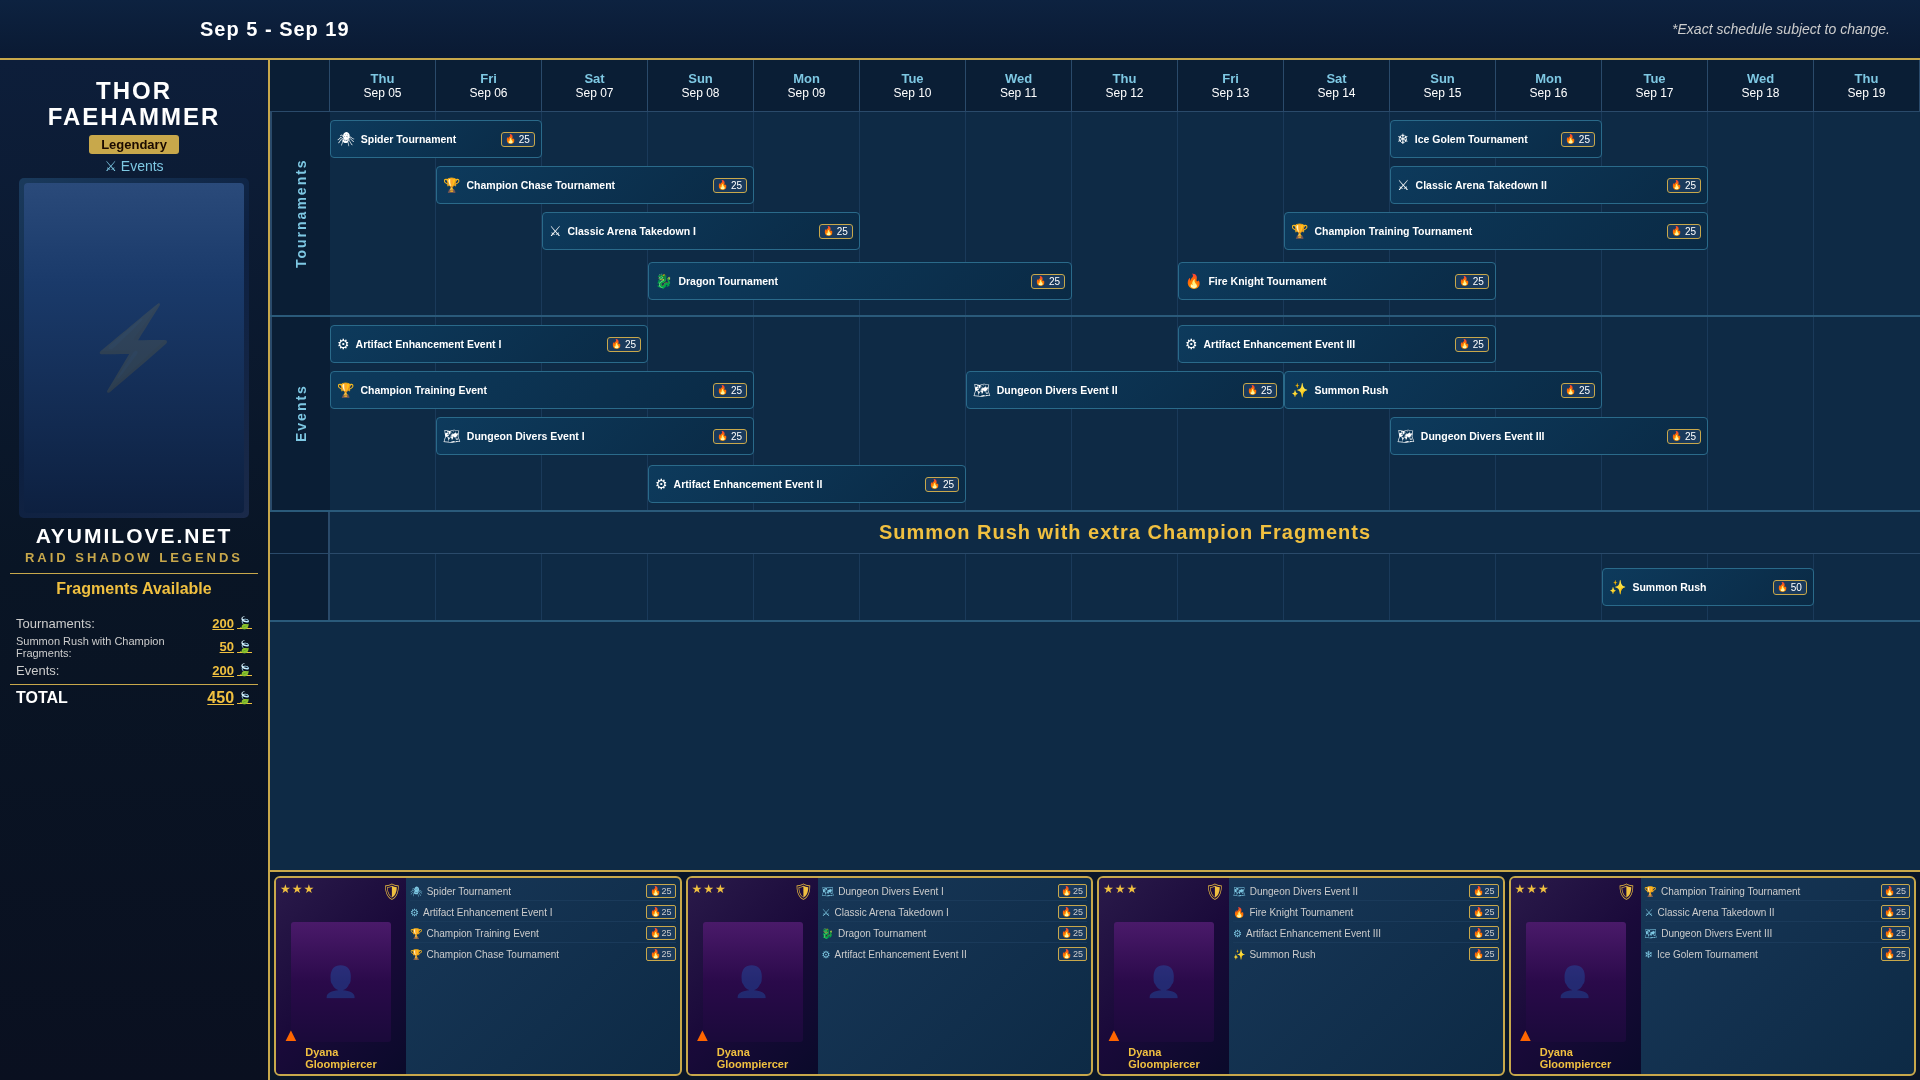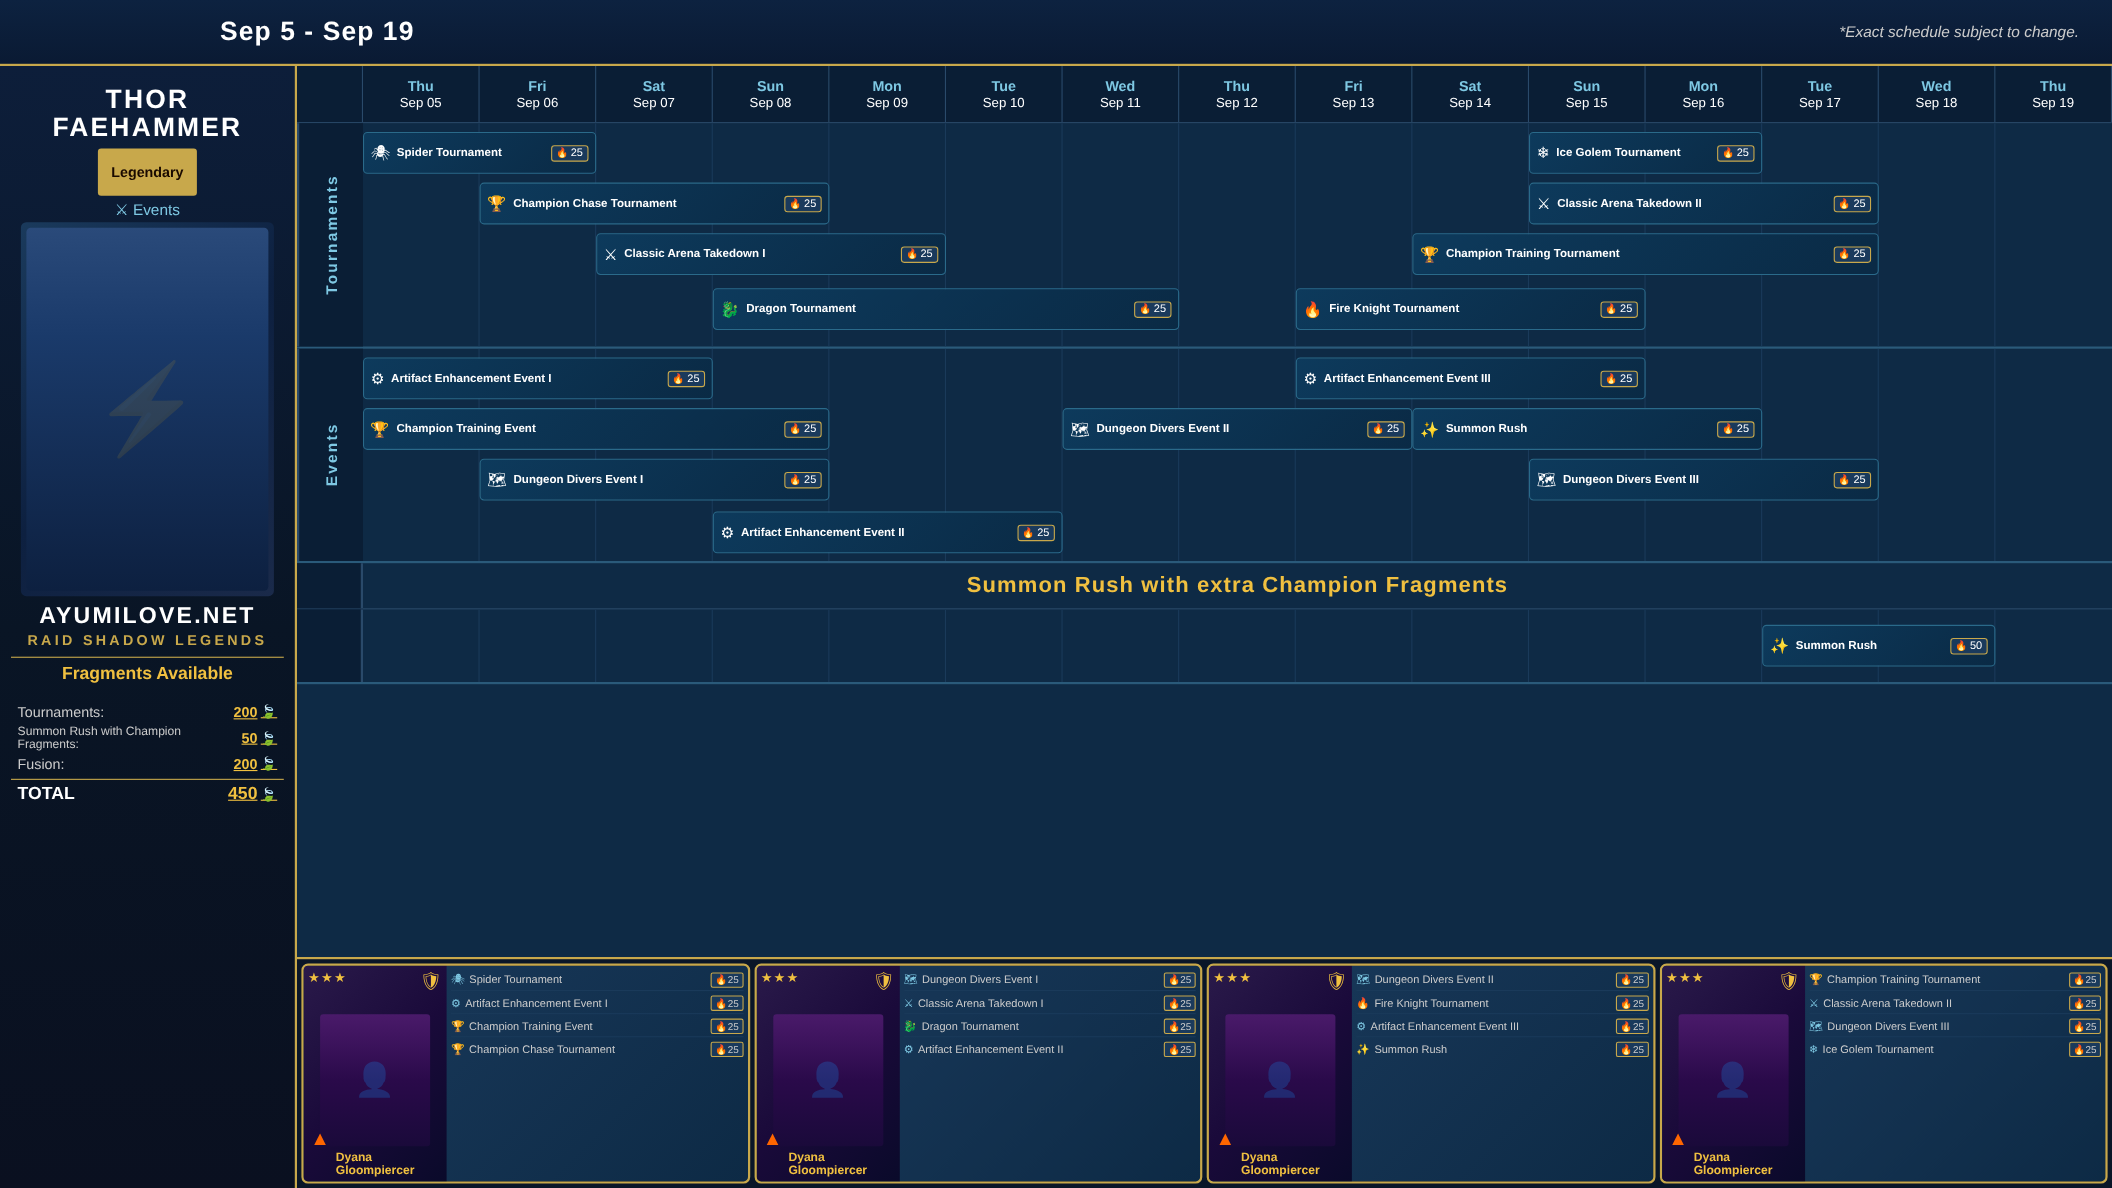--- a/index.html
+++ b/index.html
@@ -20,21 +20,21 @@
       display: flex;
       align-items: center;
       justify-content: center;
       position: relative;
       padding: 0 20px;
     }
     .header-date {
       position: absolute;
       left: 200px;
       color: #fff;
-      font-size: 24px;
+      font-size: 20px;
       font-weight: bold;
       letter-spacing: 1px;
       text-align: center;
     }
     .header-title {
       color: #f0c040;
       font-size: 36px;
       font-weight: bold;
       letter-spacing: 2px;
       text-shadow: 0 0 10px rgba(240,192,64,0.5);
@@ -71,21 +71,21 @@
       color: #fff;
       letter-spacing: 2px;
       line-height: 1.1;
       margin-top: 8px;
     }
     .champion-rarity {
       background: #c8a84b;
       color: #1a0a00;
       font-size: 13px;
       font-weight: bold;
-      padding: 14px 12px;
+      padding: 2px 12px;
       border-radius: 3px;
       margin: 4px 0;
     }
     .champion-type {
       color: #7ec8e3;
       font-size: 14px;
       display: flex;
       align-items: center;
       gap: 4px;
       margin-bottom: 4px;
@@ -432,21 +432,21 @@
         </span>
       </div>
       <div class="fragment-row">
         <span style="font-size:11px;">Summon Rush with Champion Fragments:</span>
         <span class="fragment-value">
           <span>50</span>
           <span class="leaf-icon">🍃</span>
         </span>
       </div>
       <div class="fragment-row">
-        <span>Fusion:</span>
+        <span>Events:</span>
         <span class="fragment-value">
           <span>200</span>
           <span class="leaf-icon">🍃</span>
         </span>
       </div>
       <div class="fragment-total">
         <span>TOTAL</span>
         <span class="fragment-value">
           <span>450</span>
           <span class="leaf-icon">🍃</span>

